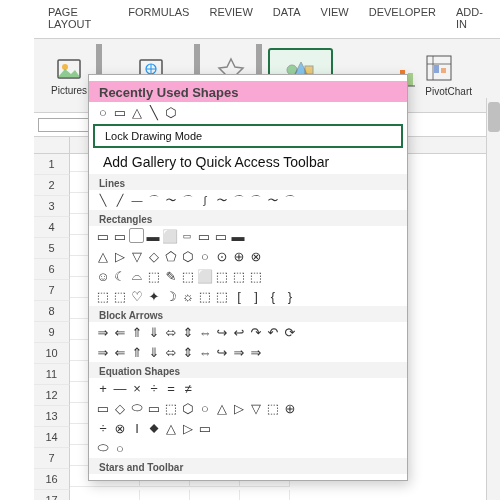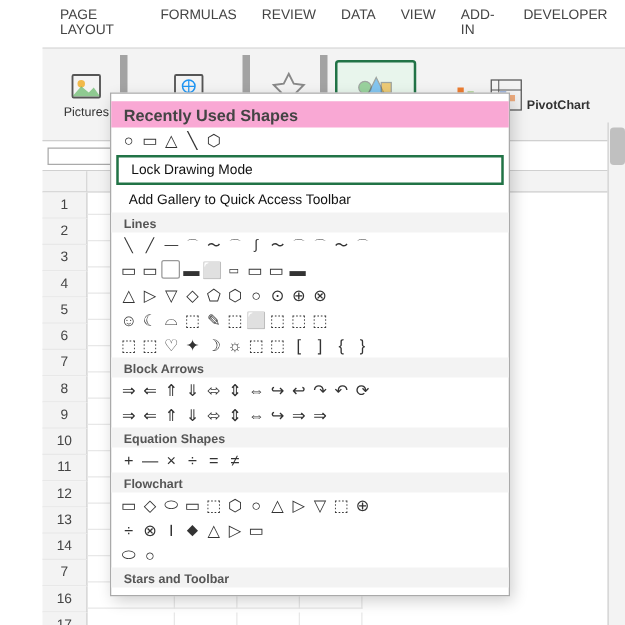--- a/index.html
+++ b/index.html
@@ -169,21 +169,21 @@
       font-size: 11px;
       font-weight: 500;
       color: #111;
     }
 
     .add-gallery-item {
       display: flex;
       align-items: center;
       padding: 4px 14px;
       cursor: pointer;
-      font-size: 11px;
+      font-size: 14px;
       color: #111;
     }
     .shapes-row {
       display: flex;
       flex-wrap: wrap;
       gap: 1px;
       padding: 2px 6px;
     }
     .shape-icon {
       width: 16px;
@@ -227,22 +227,22 @@
 <body>
 
 <div style="position:relative; width:500px; height:500px; overflow:hidden;padding-left:34px;">
 
   <div class="ribbon-tabs">
     <div class="ribbon-tab">PAGE LAYOUT</div>
     <div class="ribbon-tab">FORMULAS</div>
     <div class="ribbon-tab">REVIEW</div>
     <div class="ribbon-tab">DATA</div>
     <div class="ribbon-tab">VIEW</div>
+    <div class="ribbon-tab">DEVELOPER</div>
     <div class="ribbon-tab">ADD-IN</div>
-    <div class="ribbon-tab">DEVELOPER</div>
   </div>
 
   <div class="ribbon-bar">
 
     <div class="ribbon-group">
       <div class="ribbon-icon-btn">
         <svg width="28" height="28" viewBox="0 0 28 28">
           <rect x="3" y="5" width="22" height="18" rx="1" fill="none" stroke="#555" stroke-width="1.5"></rect>
           <circle cx="10" cy="12" r="3" fill="#f0a000" opacity="0.7"></circle>
           <polygon points="3,22 10,14 16,19 20,15 25,22" fill="#4CAF50" opacity="0.6"></polygon>
@@ -287,21 +287,21 @@
     <div style="flex:1; display:flex; align-items:center; justify-content:flex-end; padding-right:20px; gap:8px;">
 
       <div style="display:flex; flex-direction:column; align-items:center; gap:2px;">
         <svg width="28" height="28" viewBox="0 0 28 28">
           <rect x="3" y="14" width="5" height="10" fill="#4472C4"></rect>
           <rect x="11" y="8" width="5" height="16" fill="#ED7D31"></rect>
           <rect x="19" y="11" width="5" height="13" fill="#A9D18E"></rect>
           <line x1="2" y1="24" x2="26" y2="24" stroke="#555" stroke-width="1"></line>
         </svg>
       </div>
-      <div style="display:flex; align-items:flex-end; gap:2px;font-weight:bold;">
+      <div style="display:flex; flex-direction:column; align-items:flex-start; gap:2px;">
         <svg width="28" height="28" viewBox="0 0 28 28">
           <rect x="2" y="2" width="24" height="24" fill="none" stroke="#555" stroke-width="1"></rect>
           <line x1="8" y1="2" x2="8" y2="26" stroke="#555" stroke-width="0.8"></line>
           <line x1="2" y1="10" x2="26" y2="10" stroke="#555" stroke-width="0.8"></line>
           <rect x="9" y="11" width="5" height="8" fill="#4472C4" opacity="0.6"></rect>
           <rect x="16" y="14" width="5" height="5" fill="#ED7D31" opacity="0.6"></rect>
         </svg>
         <span class="ribbon-icon-label">PivotChart</span>
       </div>
     </div>
@@ -475,20 +475,21 @@
       <span class="shape-icon" style="font-size:11px;">〜</span>
       <span class="shape-icon" style="font-size:11px;">⌒</span>
       <span class="shape-icon" style="font-size:11px;">∫</span>
       <span class="shape-icon" style="font-size:11px;">〜</span>
       <span class="shape-icon" style="font-size:11px;">⌒</span>
       <span class="shape-icon" style="font-size:11px;">⌒</span>
       <span class="shape-icon" style="font-size:11px;">〜</span>
       <span class="shape-icon" style="font-size:11px;">⌒</span>
     </div>
 
+    <div class="section-label">Rectangles</div>
     <div class="shapes-row">
       <span class="shape-icon">▭</span>
       <span class="shape-icon">▭</span>
       <span class="shape-icon" style="font-size:9px; border:1px solid #999; border-radius:2px; width:15px; height:15px;"></span>
       <span class="shape-icon">▬</span>
       <span class="shape-icon">⬜</span>
       <span class="shape-icon" style="font-size:9px;">▭</span>
       <span class="shape-icon">▭</span>
       <span class="shape-icon">▭</span>
       <span class="shape-icon">▬</span>
@@ -564,21 +565,20 @@
     <div class="section-label">Equation Shapes</div>
     <div class="shapes-row">
       <span class="shape-icon">+</span>
       <span class="shape-icon">—</span>
       <span class="shape-icon">×</span>
       <span class="shape-icon">÷</span>
       <span class="shape-icon">=</span>
       <span class="shape-icon">≠</span>
     </div>
 
-    <div class="section-label">Flowchart</div>
     <div class="shapes-row">
       <span class="shape-icon">▭</span>
       <span class="shape-icon">◇</span>
       <span class="shape-icon">⬭</span>
       <span class="shape-icon">▭</span>
       <span class="shape-icon">⬚</span>
       <span class="shape-icon">⬡</span>
       <span class="shape-icon">○</span>
       <span class="shape-icon">△</span>
       <span class="shape-icon">▷</span>

